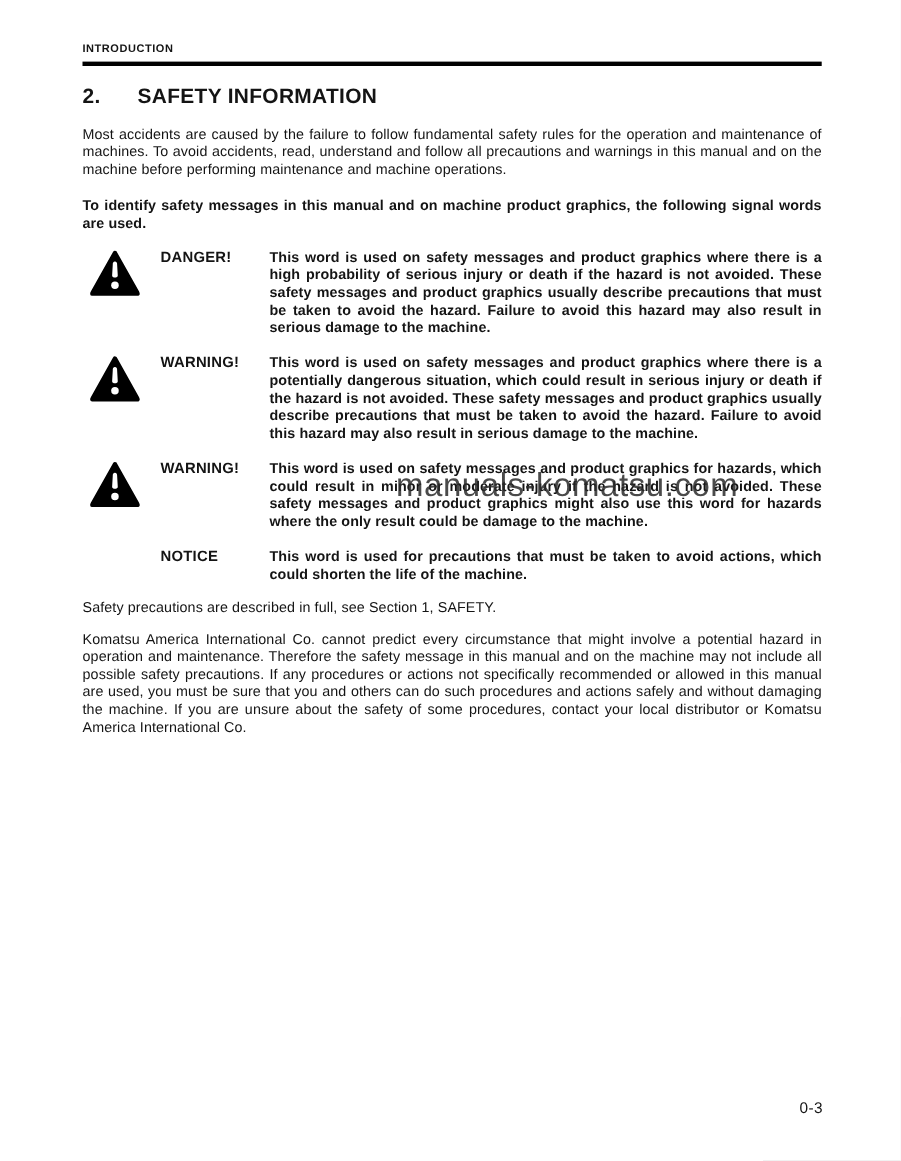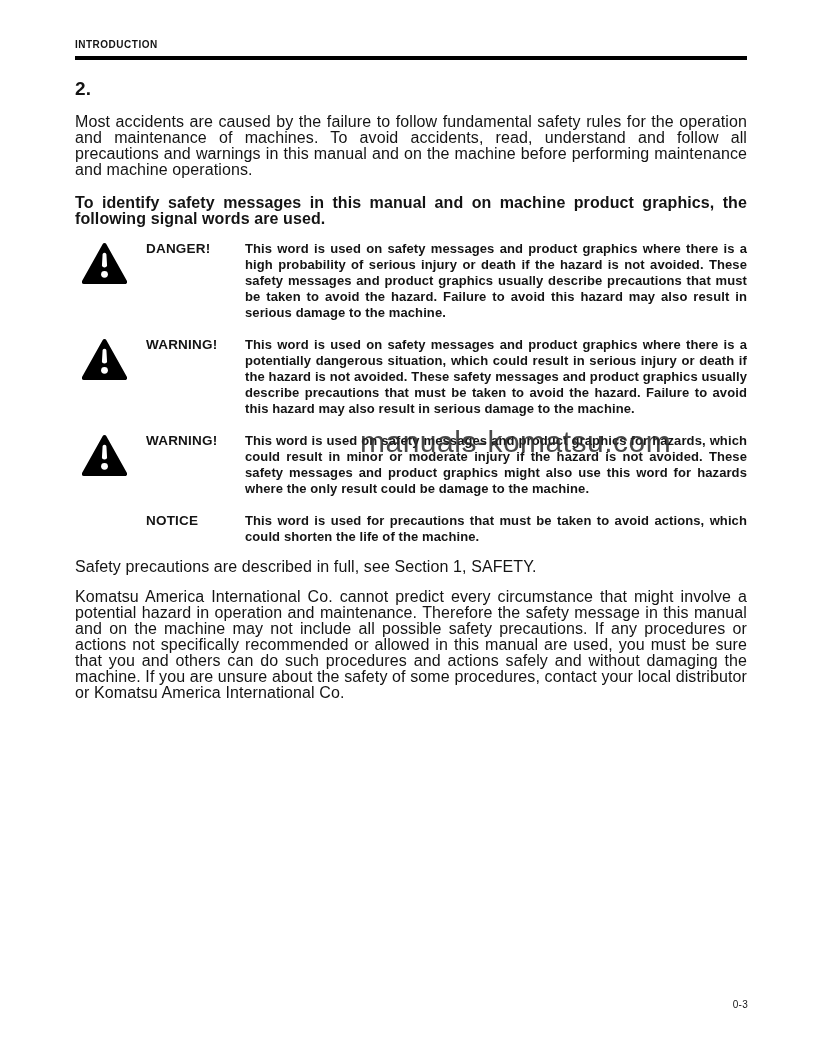--- a/index.html
+++ b/index.html
@@ -34,21 +34,21 @@
     display: flex;
     margin-top: 18px;
     font-weight: bold;
     font-size: 19px;
     letter-spacing: 0.3px;
   }
   .section-heading .num { width: 50px; }
   p.body-par {
     margin: 0;
     margin-top: 14px;
-    font-size: 16px;
+    font-size: 13px;
     line-height: 15.9px;
     text-align: justify;
     letter-spacing: 0.1px;
   }
   p.body-par.second { margin-top: 17px; font-weight: bold; }
   .signal-row {
     display: grid;
     grid-template-columns: 71px 99px 1fr;
     margin-top: 16px;
   }
@@ -82,36 +82,37 @@
     font-weight: normal;
     color: rgba(42, 42, 42, 0.85);
     letter-spacing: 0.5px;
     white-space: nowrap;
     pointer-events: none;
   }
   .page-number {
     position: absolute;
     right: 71px;
     top: 999px;
-    font-size: 10px;
+    font-size: 14px;
     letter-spacing: 0.3px;
   }
 </style>
 </head>
 <body>
 
 <div class="page">
 
   <div class="content">
 
     <div class="running-header">INTRODUCTION</div>
     <div class="header-rule"></div>
 
     <div class="section-heading">
       <span class="num">2.</span>
+      <span>SAFETY INFORMATION</span>
     </div>
 
     <p class="body-par">Most accidents are caused by the failure to follow fundamental safety rules for the operation and maintenance of machines. To avoid accidents, read, understand and follow all precautions and warnings in this manual and on the machine before performing maintenance and machine operations.</p>
 
     <p class="body-par second">To identify safety messages in this manual and on machine product graphics, the following signal words are used.</p>
 
     <div class="signal-row first">
       <div>
         <svg class="tri-icon" viewBox="0 0 100 100">
           <polygon points="50,9 96,91 4,91" fill="#000" stroke="#000" stroke-width="9" stroke-linejoin="round"></polygon>

